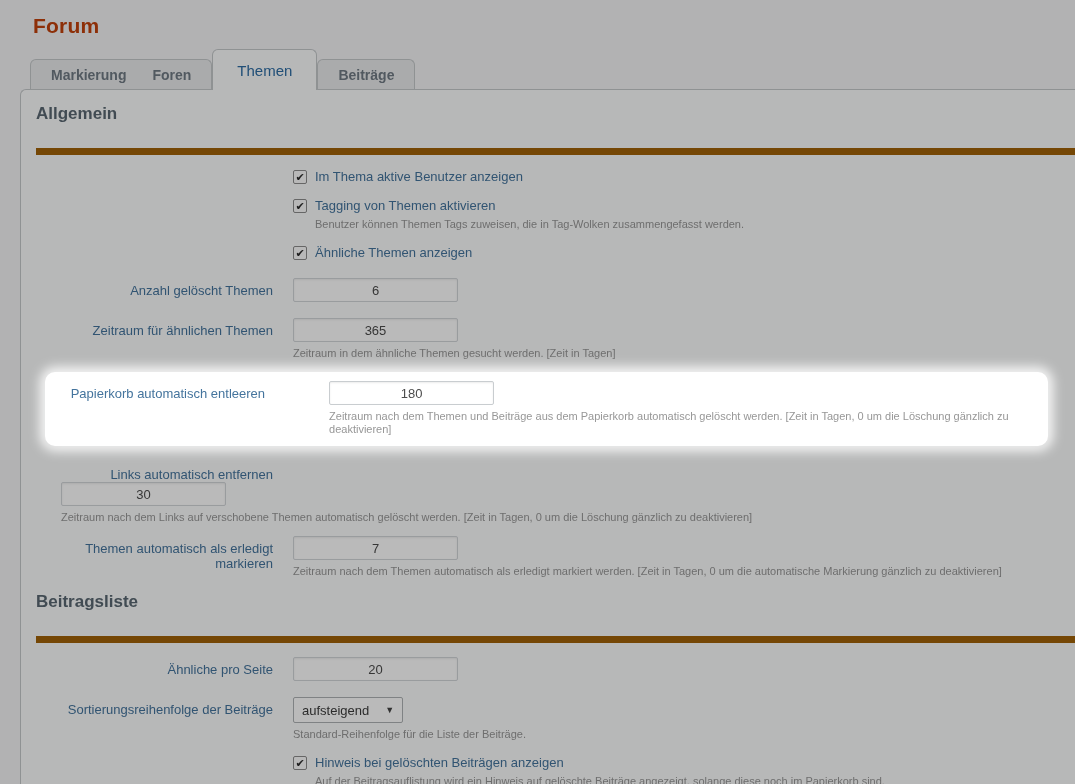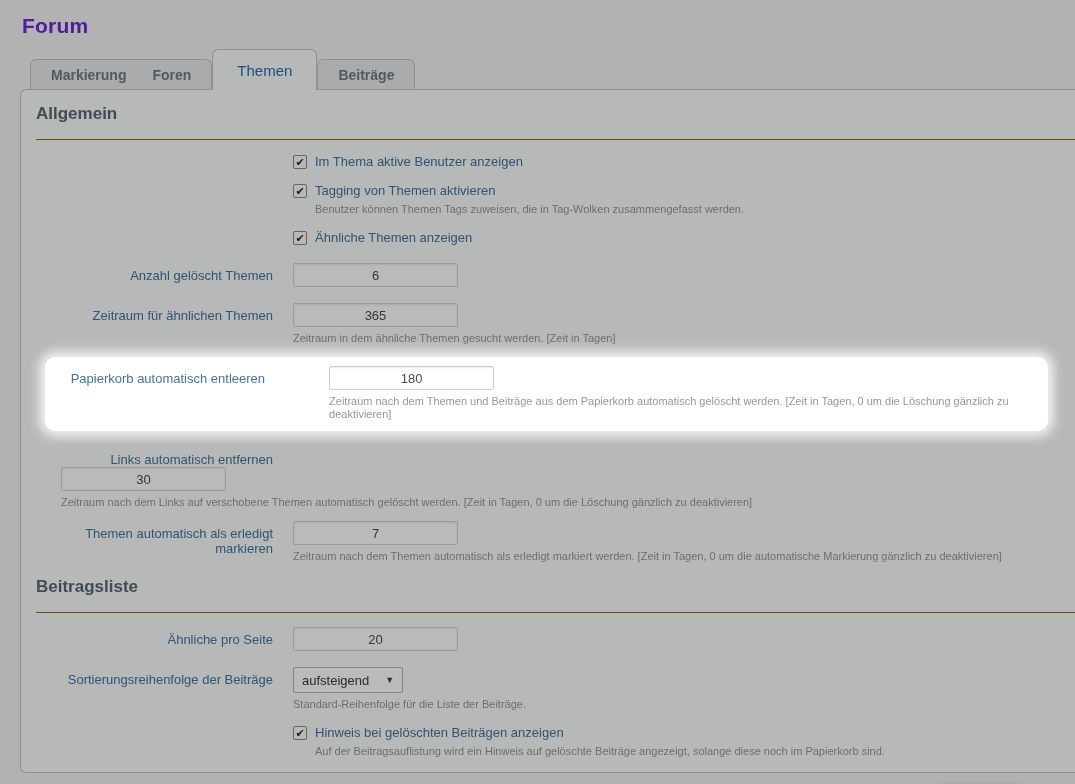--- a/index.html
+++ b/index.html
@@ -11,22 +11,22 @@
     overflow:hidden;
   }
   
   .dim-overlay {
     position:absolute; inset:0;
     background:rgba(0,0,0,0.27);
     z-index:40; pointer-events:none;
   }
   
   .page-title {
-    font-size:21px; font-weight:bold; color:#6d28d9;
-    padding:14px 0 0 22px; letter-spacing:0.2px;
+    font-size:21px; font-weight:bold; color:#c2410c;
+    padding:14px 0 0 22px; letter-spacing:0.2px;margin-left:11px;
   }
   
   .tabbar {
     display:flex; align-items:flex-end;
     margin:10px 0 0 30px; position:relative; z-index:3; height:41px;
   }
   .tabgroup {
     display:flex; gap:26px; align-items:center;
     background:#e9ebec; border:1px solid #c4c8ca; border-bottom:none;
     border-radius:6px 6px 0 0; height:30px; padding:0 20px;
@@ -45,22 +45,22 @@
   .panel {
     position:relative;
     margin-left:20px; width:1056px;
     background:#fbfcfc;
     border:1px solid #c4c8ca; border-right:none;
     border-radius:6px 0 0 6px;
     padding-bottom:14px;
   }
   .section-heading {
     font-size:17px; font-weight:bold; color:#5a6872;
-    margin:14px 0 0 15px; padding-bottom:15px;
-    border-bottom:1px solid #a16207;
+    margin:14px 0 0 15px; padding-bottom:24px;
+    border-bottom:7px solid #a16207;
   }
   .fields { padding:14px 0 0 20px; }
   
   .frow { display:flex; align-items:flex-start; margin-bottom:16px; }
   .flabel {
     width:232px; text-align:right; font-size:13px; color:#44749d;
     padding-top:5px; line-height:15px;
   }
   .fcontrol { margin-left:20px; }
   .tinput {

